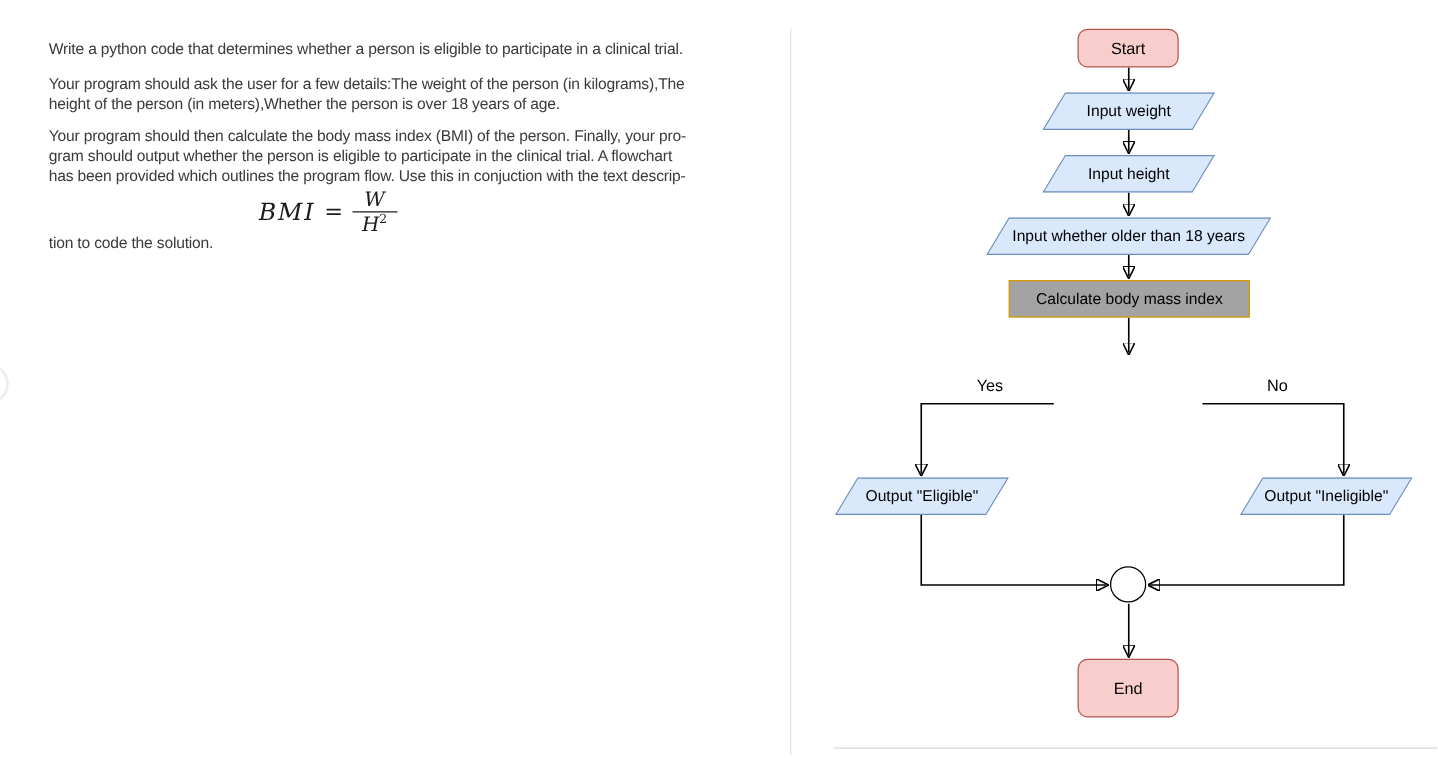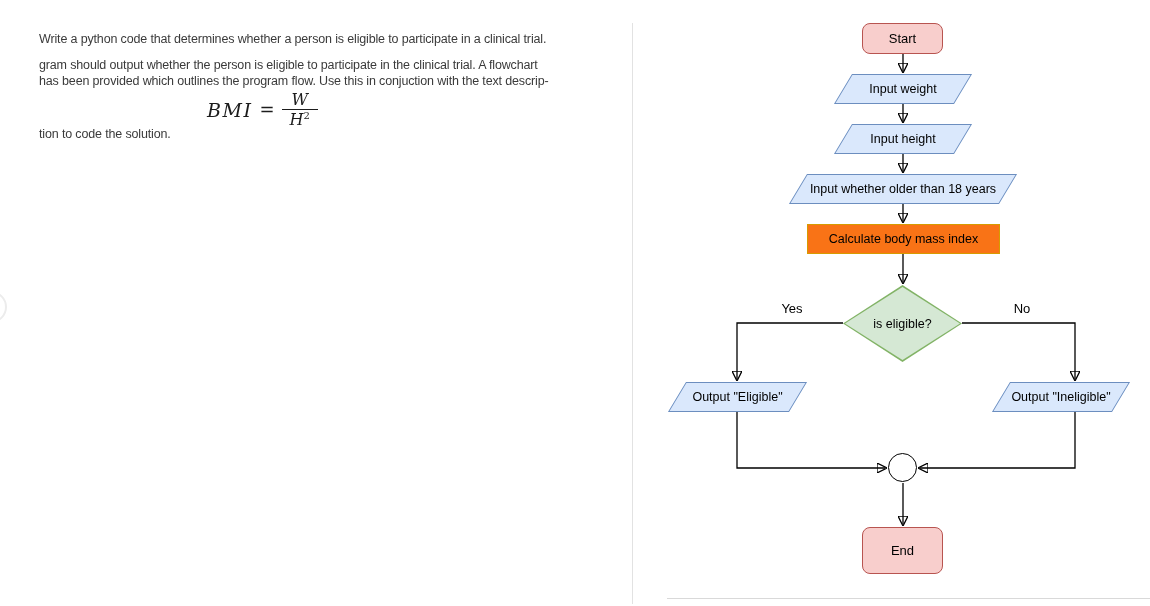--- a/index.html
+++ b/index.html
@@ -46,21 +46,21 @@
   .connectors { position:absolute; left:0; top:0; width:1150px; height:606px; pointer-events:none; }
   .connectors path, .connectors polyline { fill:none; stroke:#000; stroke-width:1.3; }
 
   .node {
     position:absolute; display:flex; align-items:center; justify-content:center;
     font-size:12.5px; color:#000; text-align:center;
   }
   .node-label { position:relative; z-index:2; white-space:nowrap; }
 
   .terminator { background:#f8cecc; border:1px solid #b85450; border-radius:8px; box-sizing:border-box; }
-  .process    { background:#f97316; border:1px solid #d79b00; box-sizing:border-box; }
+  .process    { background:#a3a3a3; border:1px solid #d79b00; box-sizing:border-box; }
 
   .pgram-bg {
     position:absolute; top:0; bottom:0; left:9px; right:9px;
     background:#dae8fc; border:1px solid #6c8ebf; transform:skewX(-31deg);
   }
 
   .diamond-bg, .diamond-fg { position:absolute; clip-path:polygon(50% 0,100% 50%,50% 100%,0 50%); }
   .diamond-bg { inset:0; background:#82b366; }
   .diamond-fg { inset:2px; background:#d5e8d4; }
 
@@ -75,21 +75,26 @@
 <body>
 
 <div class="page">
 
   <div class="edge-circle"></div>
 
   <div class="text-col">
     <div class="para">
       <div class="line">Write a python code that determines whether a person is eligible to participate in a clinical trial.</div>
     </div>
+    <div class="para">
+      <div class="line">Your program should ask the user for a few details:The weight of the person (in kilograms),The</div>
+      <div class="line">height of the person (in meters),Whether the person is over 18 years of age.</div>
+    </div>
     <div class="para p3">
+      <div class="line">Your program should then calculate the body mass index (BMI) of the person. Finally, your pro-</div>
       <div class="line">gram should output whether the person is eligible to participate in the clinical trial. A flowchart</div>
       <div class="line">has been provided which outlines the program flow. Use this in conjuction with the text descrip-</div>
     </div>
     <div class="closing-area">
       <div class="formula">
         <span class="f-lhs">BMI</span>
         <span class="f-eq">=</span>
         <span class="frac">
           <span class="num">W</span>
           <span class="bar"></span>
@@ -137,25 +142,20 @@
 
   <div class="node" style="left:789px; top:174px; width:228px; height:30px;">
     <span class="pgram-bg"></span>
     <span class="node-label">Input whether older than 18 years</span>
   </div>
 
   <div class="node process" style="left:807px; top:224px; width:193px; height:30px;">
     <span class="node-label">Calculate body mass index</span>
   </div>
 
-  <div class="node" style="left:843px; top:285px; width:119px; height:77px;">
-    <span class="diamond-bg"></span>
-    <span class="diamond-fg"></span>
-    <span class="node-label">is eligible?</span>
-  </div>
 
   <div class="branch-label" style="left:770px; top:301px;">Yes</div>
   <div class="branch-label" style="left:1000px; top:301px;">No</div>
 
   <div class="node" style="left:668px; top:382px; width:139px; height:30px;">
     <span class="pgram-bg"></span>
     <span class="node-label">Output "Eligible"</span>
   </div>
 
   <div class="node" style="left:992px; top:382px; width:138px; height:30px;">

